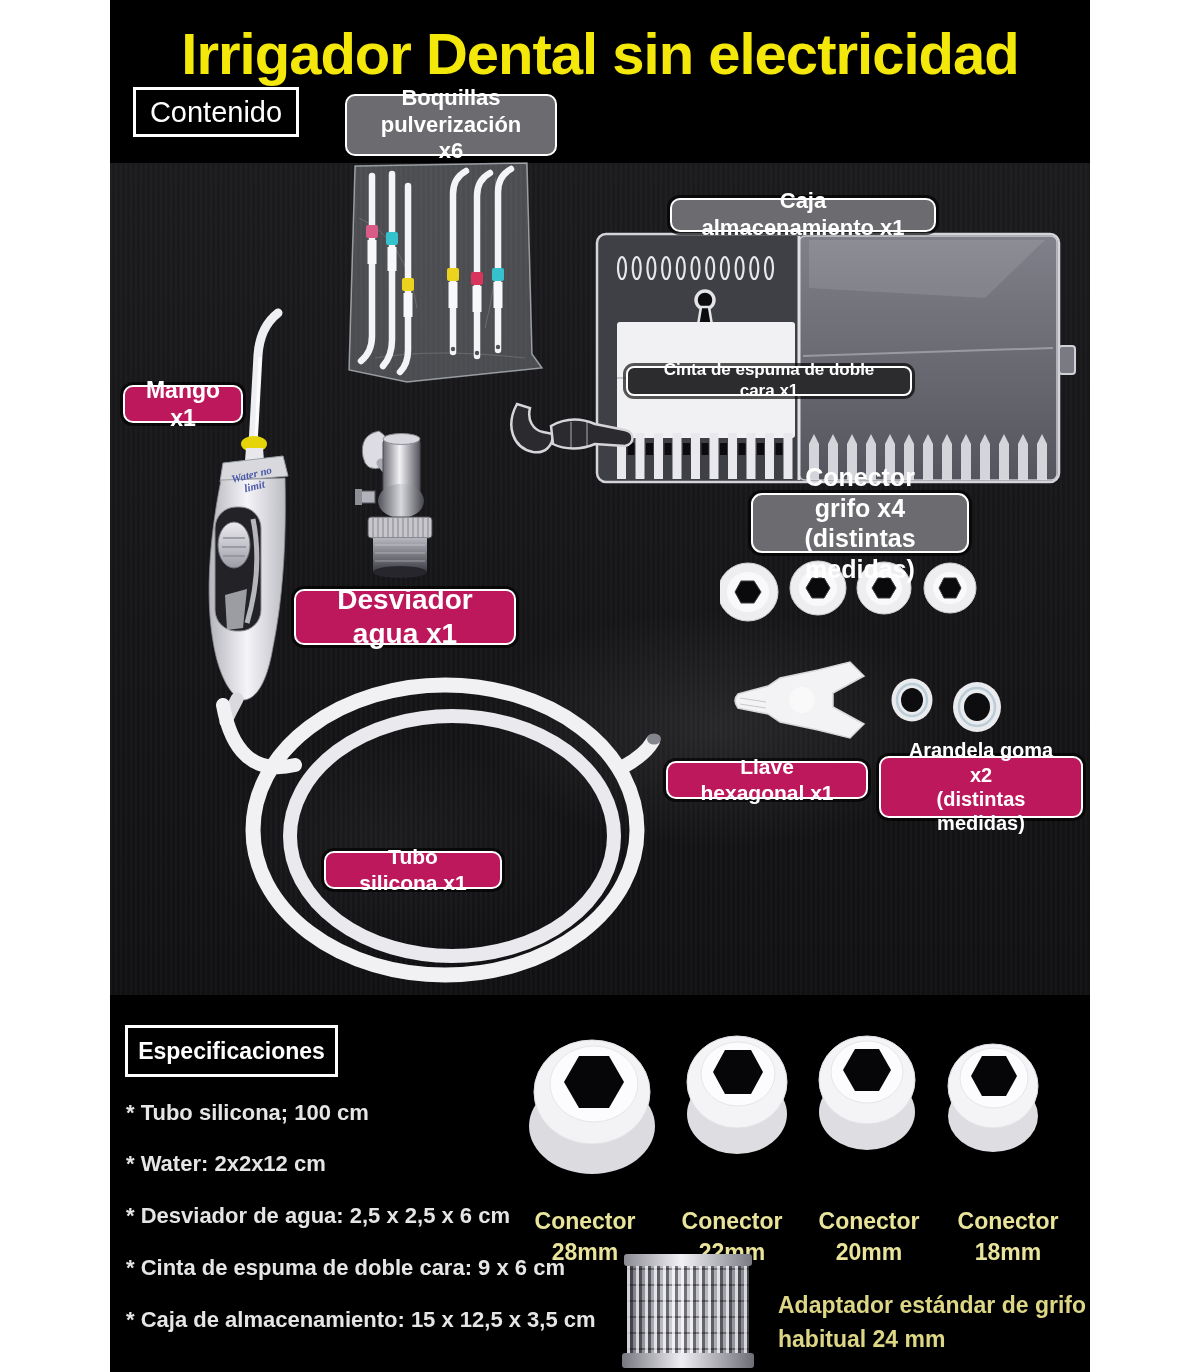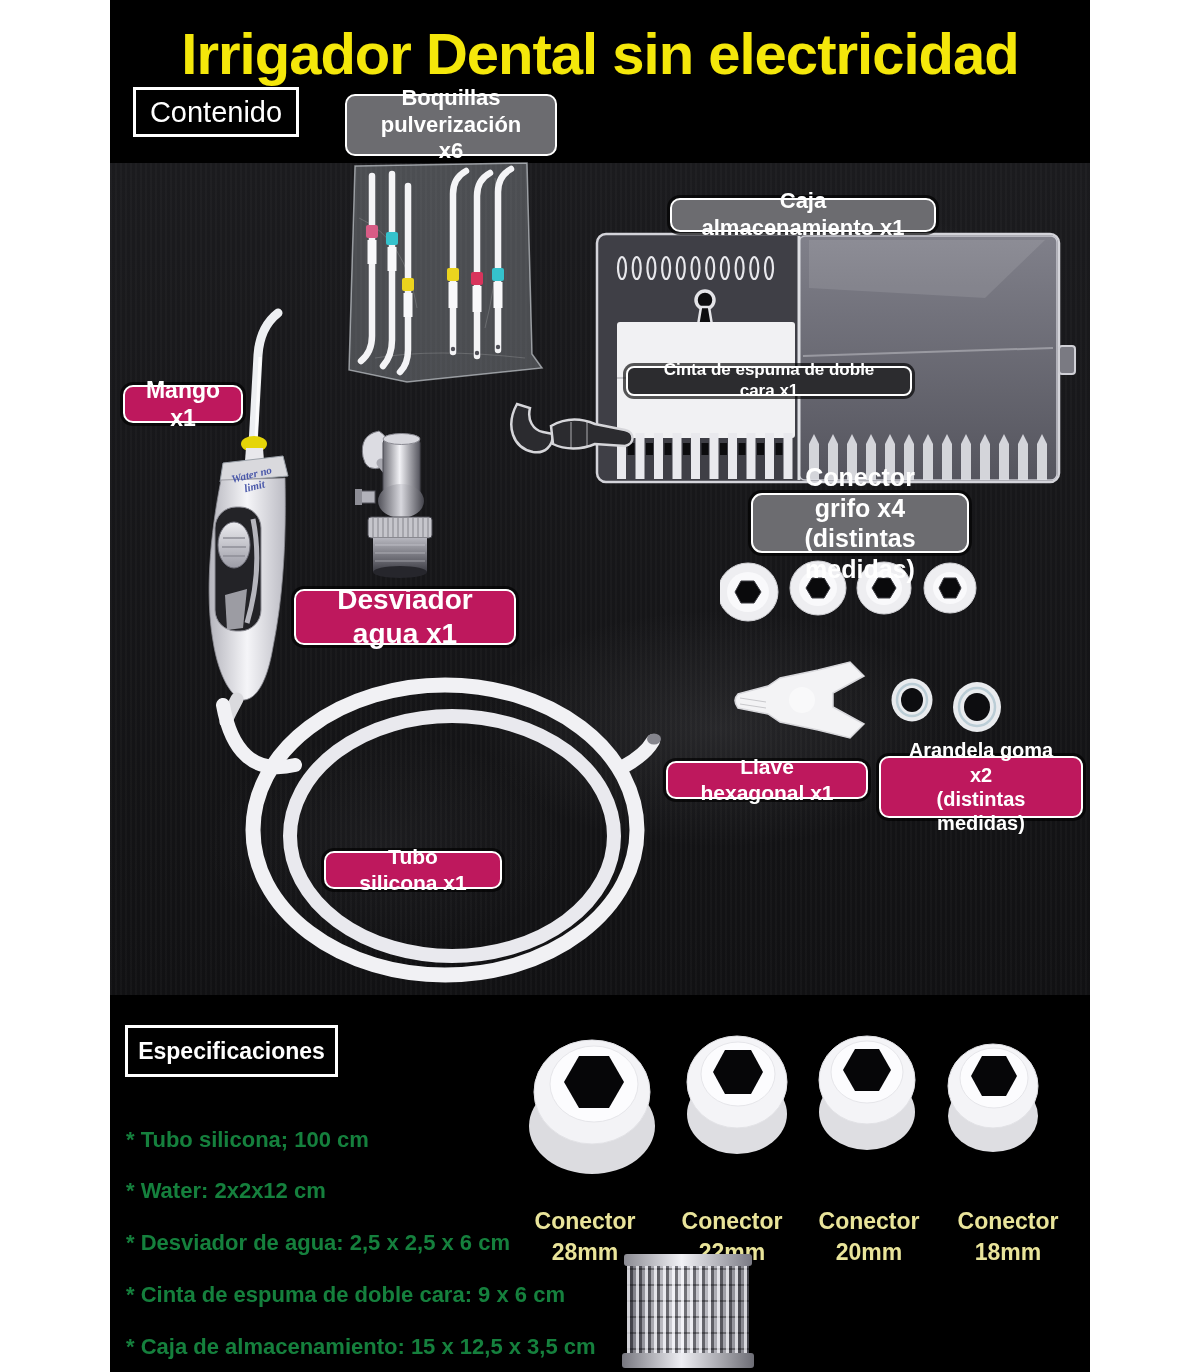--- a/index.html
+++ b/index.html
@@ -17,21 +17,21 @@
          font-size:58px;font-weight:bold;letter-spacing:-1px;}
   .outline-box{position:absolute;border:3px solid #ffffff;color:#ffffff;
          display:flex;align-items:center;justify-content:center;background:#000;}
   .callout{position:absolute;box-sizing:border-box;border:2.5px solid #ffffff;border-radius:10px;
          box-shadow:0 0 0 3px rgba(0,0,0,0.65);color:#ffffff;font-weight:bold;text-align:center;
          white-space:pre-line;line-height:1.22;display:flex;align-items:center;justify-content:center;
          padding:2px 24px;}
   .c-gray{background:#6c6c70;}
   .c-dark{background:#be185d;}
   .c-darker{background:#2c2c2f;border-radius:8px;}
-  .spec-line{position:absolute;color:#15803d;font-weight:bold;font-size:22px;white-space:nowrap;margin-top:27px;}
+  .spec-line{position:absolute;color:#e5e5e5;font-weight:bold;font-size:22px;white-space:nowrap;}
   .conn-label{position:absolute;width:130px;text-align:center;font-weight:bold;font-size:23px;
          line-height:31px;white-space:pre-line;}
   .note{position:absolute;font-weight:bold;font-size:23px;line-height:34px;white-space:pre-line;}
   .part{position:absolute;}
   .logo{position:absolute;left:112px;top:468px;width:62px;text-align:center;
         font:italic bold 11px "Liberation Serif", serif;line-height:12px;color:#4a58aa;
         transform:rotate(-14deg);}
   .adapter{position:absolute;left:517px;top:1256px;width:122px;height:110px;border-radius:4px;
     background:
       repeating-linear-gradient(90deg, rgba(250,250,255,0.70) 0 3px, rgba(25,25,32,0.55) 3px 6px, rgba(150,150,160,0.12) 6px 9px),
@@ -333,15 +333,17 @@
 22mm</div>
     <div class="conn-label" style="left:694px;top:1206px;color:#e9e49a;">Conector
 20mm</div>
     <div class="conn-label" style="left:833px;top:1206px;color:#e9e49a;">Conector
 18mm</div>
 
     <div class="adapter">
       <div class="topring"></div>
       <div class="flange"></div>
     </div>
+    <div class="note" style="left:668px;top:1288px;color:#ddd685;">Adaptador estándar de grifo
+habitual 24 mm</div>
 
   </div>
 </div>
 
 </body></html>

